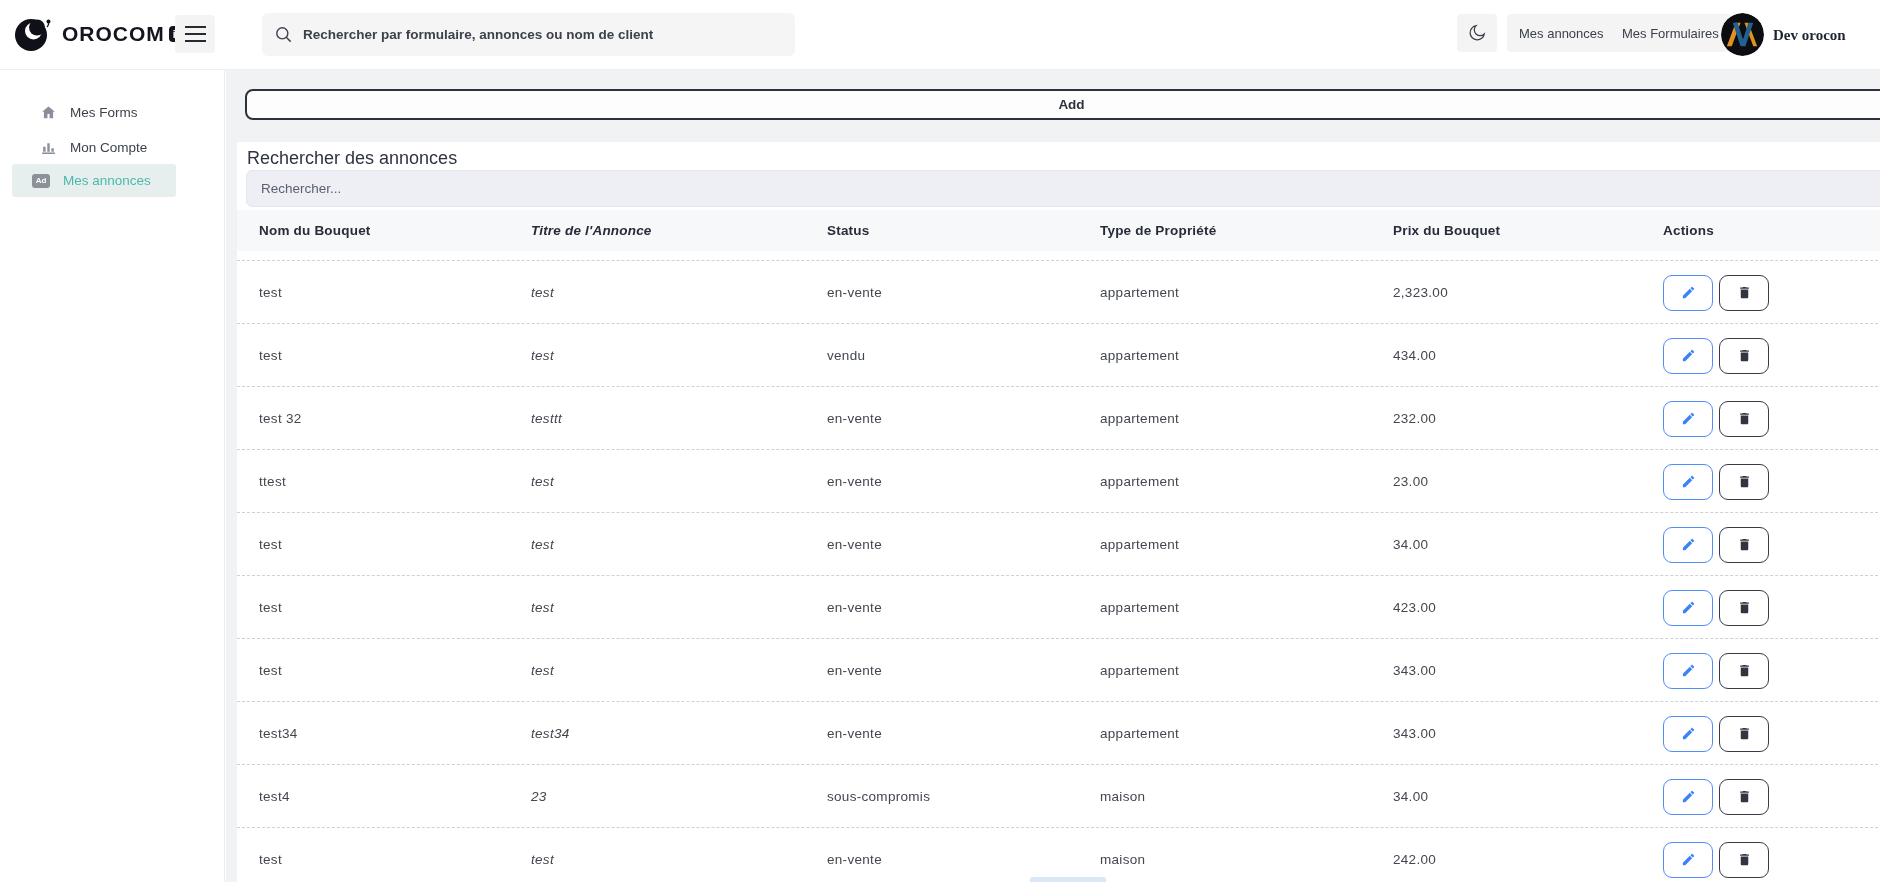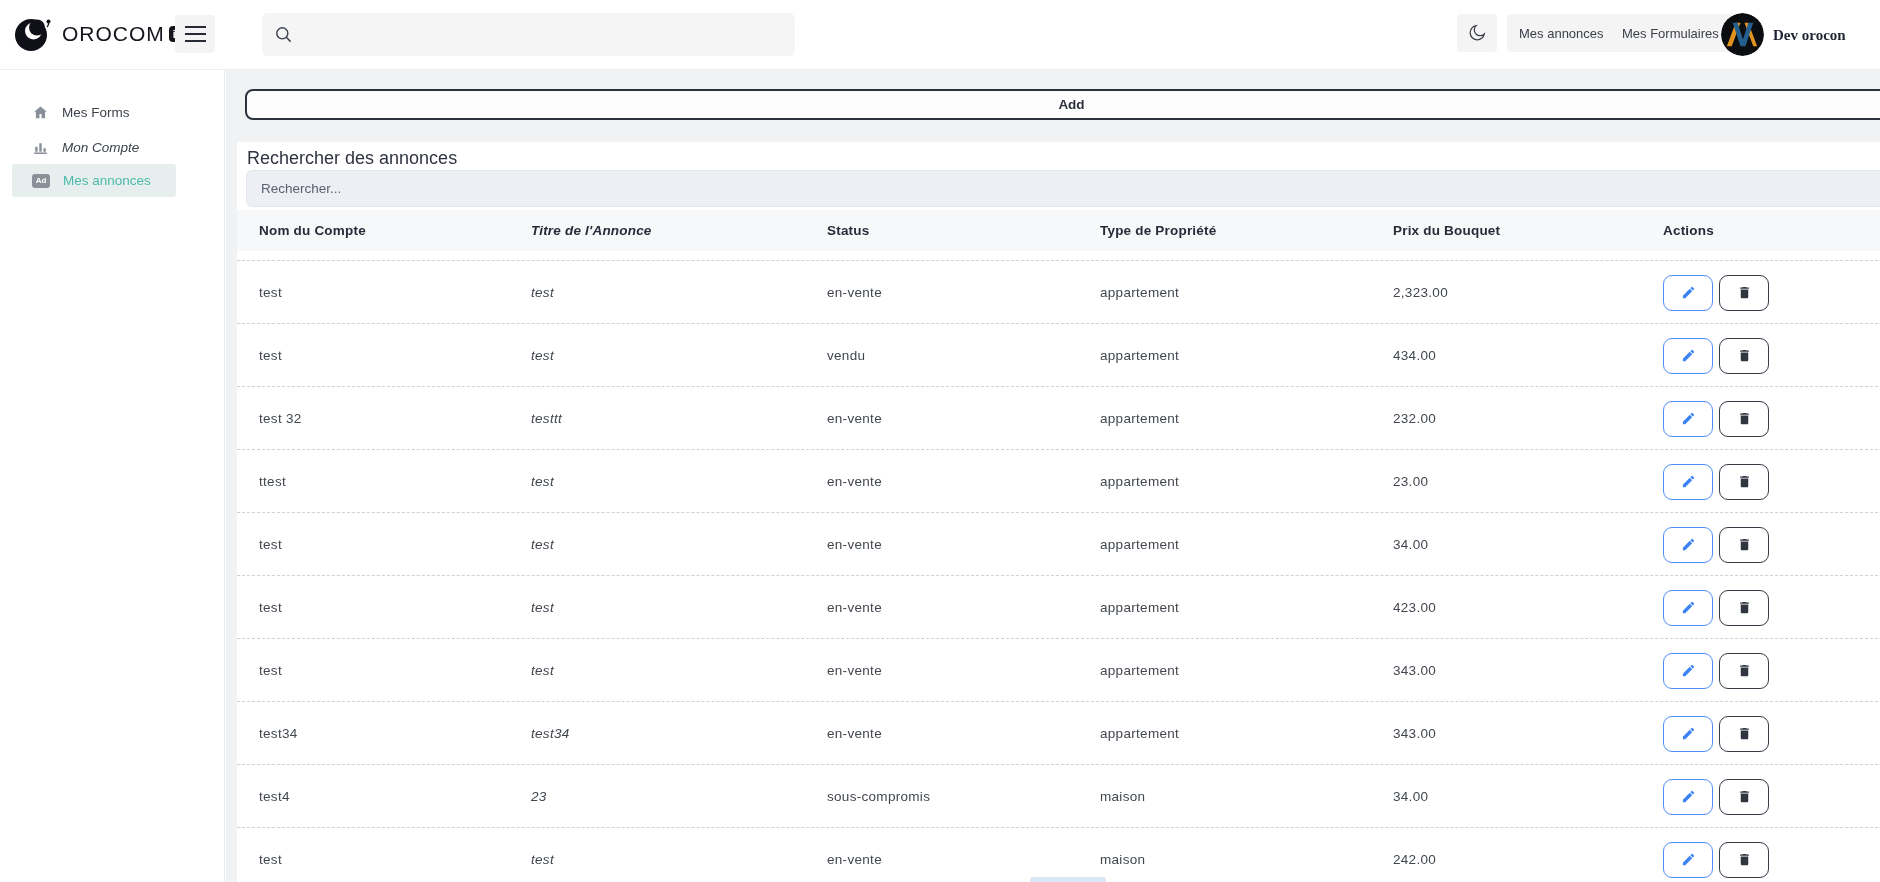--- a/index.html
+++ b/index.html
@@ -3,21 +3,21 @@
 <meta charset="utf-8">
 <style>
   * { margin:0; padding:0; box-sizing:border-box; }
   html,body { width:1880px; height:882px; overflow:hidden; background:#fff;
               font-family:"Liberation Sans", sans-serif; }
 
   
   .topbar { position:absolute; left:0; top:0; width:1880px; height:70px; background:#fff;
             border-bottom:1px solid #efefef; z-index:5; }
   .logo { position:absolute; left:12px; top:13px; display:flex; align-items:center; gap:8px; }
-  .logo-text { font-size:21px; font-weight:400; color:#15151d; letter-spacing:1px; }
+  .logo-text { font-size:21px; font-weight:700; color:#15151d; letter-spacing:1px; }
   .logo-badge { background:#15151d; color:#fff; font-size:10.5px; font-weight:700;
                 border-radius:4px; padding:2px 4px; margin-left:-4px; }
   .hamburger { position:absolute; left:175px; top:15px; width:40px; height:38px; background:#f4f4f5;
                border:none; border-radius:4px; display:flex; flex-direction:column; gap:5px;
                align-items:center; justify-content:center; cursor:pointer; }
   .hamburger span { display:block; width:21px; height:2px; background:#262b33; }
   .topsearch { position:absolute; left:262px; top:13px; width:533px; height:43px; background:#f5f5f6;
                border-radius:6px; display:flex; align-items:center; padding:0 12px; gap:10px; }
   .topsearch input { border:none; background:transparent; outline:none; flex:1;
                      font-size:13.5px; font-weight:600; color:#363b45;
@@ -29,21 +29,21 @@
              font-size:13px; color:#3a3f48; padding:0 12px; cursor:pointer;
              font-family:"Liberation Sans", sans-serif; }
   .avatar { position:absolute; left:1721px; top:13px; width:43px; height:43px; border-radius:50%; overflow:hidden; }
   .username { position:absolute; left:1773px; top:0; height:70px; display:flex; align-items:center;
               font-size:15px; font-weight:700; color:#1e2432;font-family:Liberation Serif, serif; }
 
   
   .sidebar { position:absolute; left:0; top:70px; width:225px; height:812px; background:#fff;
              border-right:1px solid #e9ebee; z-index:4; }
   .side-item { position:absolute; left:0; width:225px; height:33px; display:flex; align-items:center;
-               gap:13px; padding-left:32px; cursor:pointer; font-size:13.5px; color:#3d434c; }
+               gap:13px; padding-left:40px; cursor:pointer; font-size:13.5px; color:#3d434c; }
   .side-item.active { left:12px; width:164px; padding-left:20px; background:#e7efee; border-radius:3px;
                       color:#4cb8ab; }
   .ad-badge { width:18px; height:14px; background:#8b9199; border-radius:3px; color:#fff;
               font-size:8px; font-weight:700; display:flex; align-items:center; justify-content:center; }
 
   
   .main-bg { position:absolute; left:226px; top:70px; width:1654px; height:812px; background:#f1f2f4; }
   .add-btn { position:absolute; left:245px; top:89px; width:1653px; height:31px; background:#fdfdfe;
              border:2px solid #2c313d; border-radius:8px; font-size:13.5px; font-weight:600;
              color:#2c313d; cursor:pointer; font-family:"Liberation Sans", sans-serif; }
@@ -90,20 +90,21 @@
     <span></span>
       <span></span>
       <span></span>
   </button>
 
   <div class="topsearch">
     <svg width="19" height="19" viewBox="0 0 24 24">
       <circle cx="10.5" cy="10.5" r="7" fill="none" stroke="#3c4250" stroke-width="1.8"></circle>
       <line x1="15.8" y1="15.8" x2="21" y2="21" stroke="#3c4250" stroke-width="1.8"></line>
     </svg>
+    <input type="text" placeholder="Rechercher par formulaire, annonces ou nom de client" style="">
   </div>
 
   <button class="icon-btn" style="left:1457px;">
     <svg width="20" height="20" viewBox="0 0 24 24">
       <path d="M20.8 13.2A8.6 8.6 0 1 1 10.8 3.2 a7 7 0 0 0 10 10z" fill="none" stroke="#3a3f48" stroke-width="1.5"></path>
     </svg>
   </button>
   <button class="nav-btn" style="left:1507px;">Mes annonces</button>
   <button class="nav-btn" style="left:1610px;">Mes Formulaires</button>
 
@@ -123,21 +124,21 @@
   <span class="username">Dev orocon</span>
 </header>
 
 <aside class="sidebar">
   <div class="side-item" style="top:26px;">
     <svg width="17" height="17" viewBox="0 0 24 24">
       <path d="M12 3.5 L21 11 h-2.5 v9 h-5 v-6 h-3 v6 h-5 v-9 H3 Z" fill="#8a9099"></path>
     </svg>
     <span>Mes Forms</span>
   </div>
-  <div class="side-item" style="top:61px;font-style:italic;">
+  <div class="side-item" style="top:61px;">
     <svg width="17" height="17" viewBox="0 0 24 24">
       <path d="M3 19h18v2.2H3z" fill="#8a9099"></path>
       <path d="M4.5 11h3.4v7H4.5z M10.3 6h3.4v12h-3.4z M16.1 13h3.4v5h-3.4z" fill="#8a9099"></path>
     </svg>
     <span>Mon Compte</span>
   </div>
   <div class="side-item active" style="top:94px;">
     <span class="ad-badge">Ad</span>
     <span>Mes annonces</span>
   </div>
@@ -145,21 +146,21 @@
 
 <div class="main-bg"></div>
 
 <button class="add-btn">Add</button>
 
 <section class="card">
   <div class="list-label">Rechercher des annonces</div>
   <input class="list-input" type="text" placeholder="Rechercher..." style="">
 
   <div class="thead">
-    <span class="th c1">Nom du Compte</span>
+    <span class="th c1">Nom du Bouquet</span>
     <span class="th c2">Titre de l'Annonce</span>
     <span class="th c3">Status</span>
     <span class="th c4">Type de Propriété</span>
     <span class="th c5">Prix du Bouquet</span>
     <span class="th c6">Actions</span>
   </div>
 
   <div class="tbody">
 
       <div class="trow">

